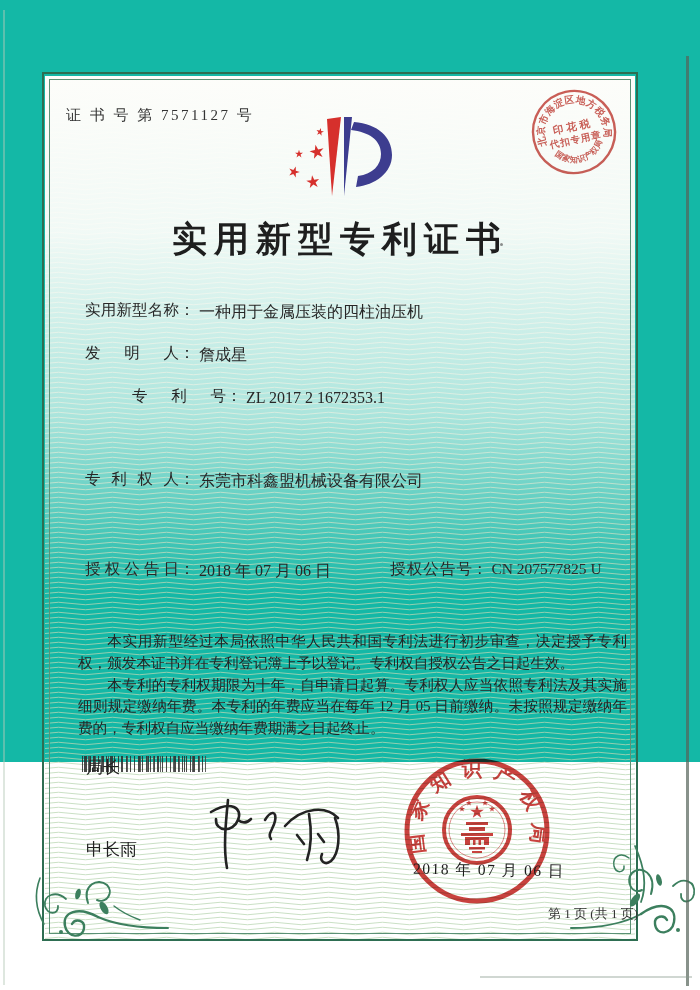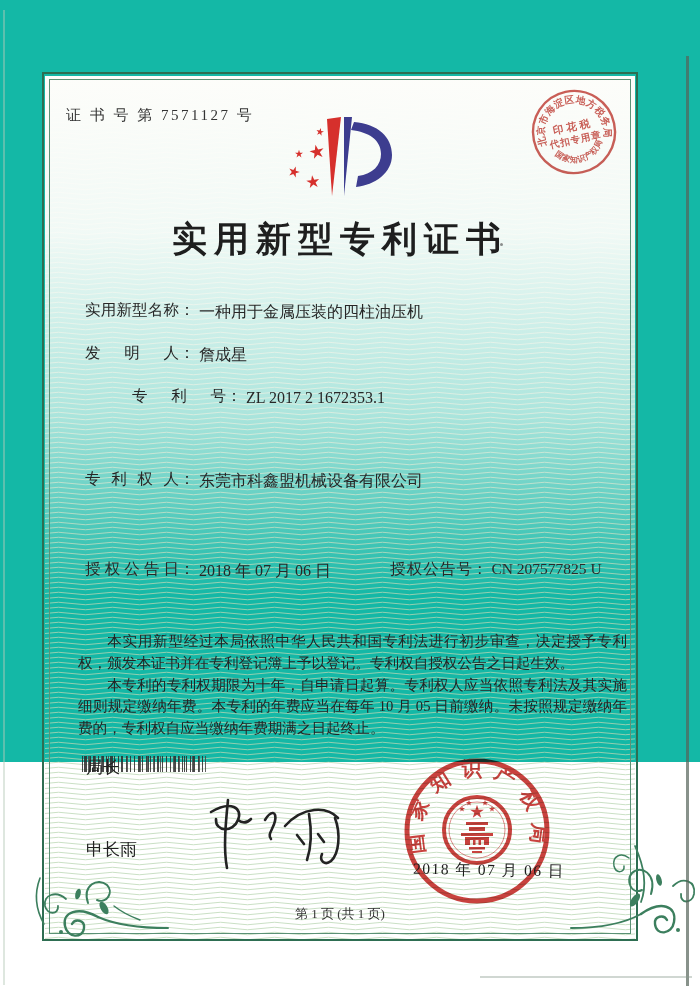--- a/index.html
+++ b/index.html
@@ -52,21 +52,21 @@
 
   .signer-title{position:absolute;left:86px;top:756px;font-size:17px;color:#222;font-family:Liberation Sans, sans-serif;}
   .signer-name{position:absolute;left:86px;top:838px;font-size:17px;color:#222;font-family:"Liberation Sans","DejaVu Sans",sans-serif;}
   .signature{position:absolute;left:185px;top:790px;}
 
   .seal{position:absolute;left:392px;top:746px;mix-blend-mode:multiply;}
   .seal-date{position:absolute;left:413px;top:860px;font-size:15.5px;letter-spacing:1.5px;color:#1c1c1c;transform:rotate(1deg);}
 
   .tax-stamp{position:absolute;left:512px;top:70px;mix-blend-mode:multiply;}
 
-  .page-footer{position:absolute;left:42px;top:905px;width:596px;text-align:center;font-size:13px;color:#333;}
+  .page-footer{position:absolute;left:42px;top:905px;width:596px;text-align:right;font-size:13px;color:#333;}
 
   .speck{position:absolute;border-radius:50%;background:#555;opacity:.65;}
 </style>
 </head>
 <body>
 
 <div class="canvas">
 
   <svg class="waves" width="590" height="864" xmlns="http://www.w3.org/2000/svg">
     <defs>
@@ -166,21 +166,21 @@
     <span class="flabel">授权公告日</span><span class="fcolon">：</span>
     <span class="fvalue">2018 年 07 月 06 日</span>
   </div>
   <div class="grant-no">
     <span class="flabel">授权公告号</span><span class="fcolon">：</span>
     <span>CN 207577825 U</span>
   </div>
 
   <div class="body-text">
     <p>本实用新型经过本局依照中华人民共和国专利法进行初步审查，决定授予专利权，颁发本证书并在专利登记簿上予以登记。专利权自授权公告之日起生效。</p>
-    <p>本专利的专利权期限为十年，自申请日起算。专利权人应当依照专利法及其实施细则规定缴纳年费。本专利的年费应当在每年 10 月 05 日前缴纳。未按照规定缴纳年费的，专利权自应当缴纳年费期满之日起终止。</p>
+    <p>本专利的专利权期限为十年，自申请日起算。专利权人应当依照专利法及其实施细则规定缴纳年费。本专利的年费应当在每年 12 月 05 日前缴纳。未按照规定缴纳年费的，专利权自应当缴纳年费期满之日起终止。</p>
   </div>
 
   <div class="barcode"></div>
 
   <div class="signer-title">局长</div>
   <div class="signer-name">申长雨</div>
 
   <svg class="signature" width="165" height="85" xmlns="http://www.w3.org/2000/svg">
     <g fill="none" stroke="#232323" stroke-width="2.6" stroke-linecap="round">
       <path d="M43,10 C41,30 38,58 42,78"></path>

